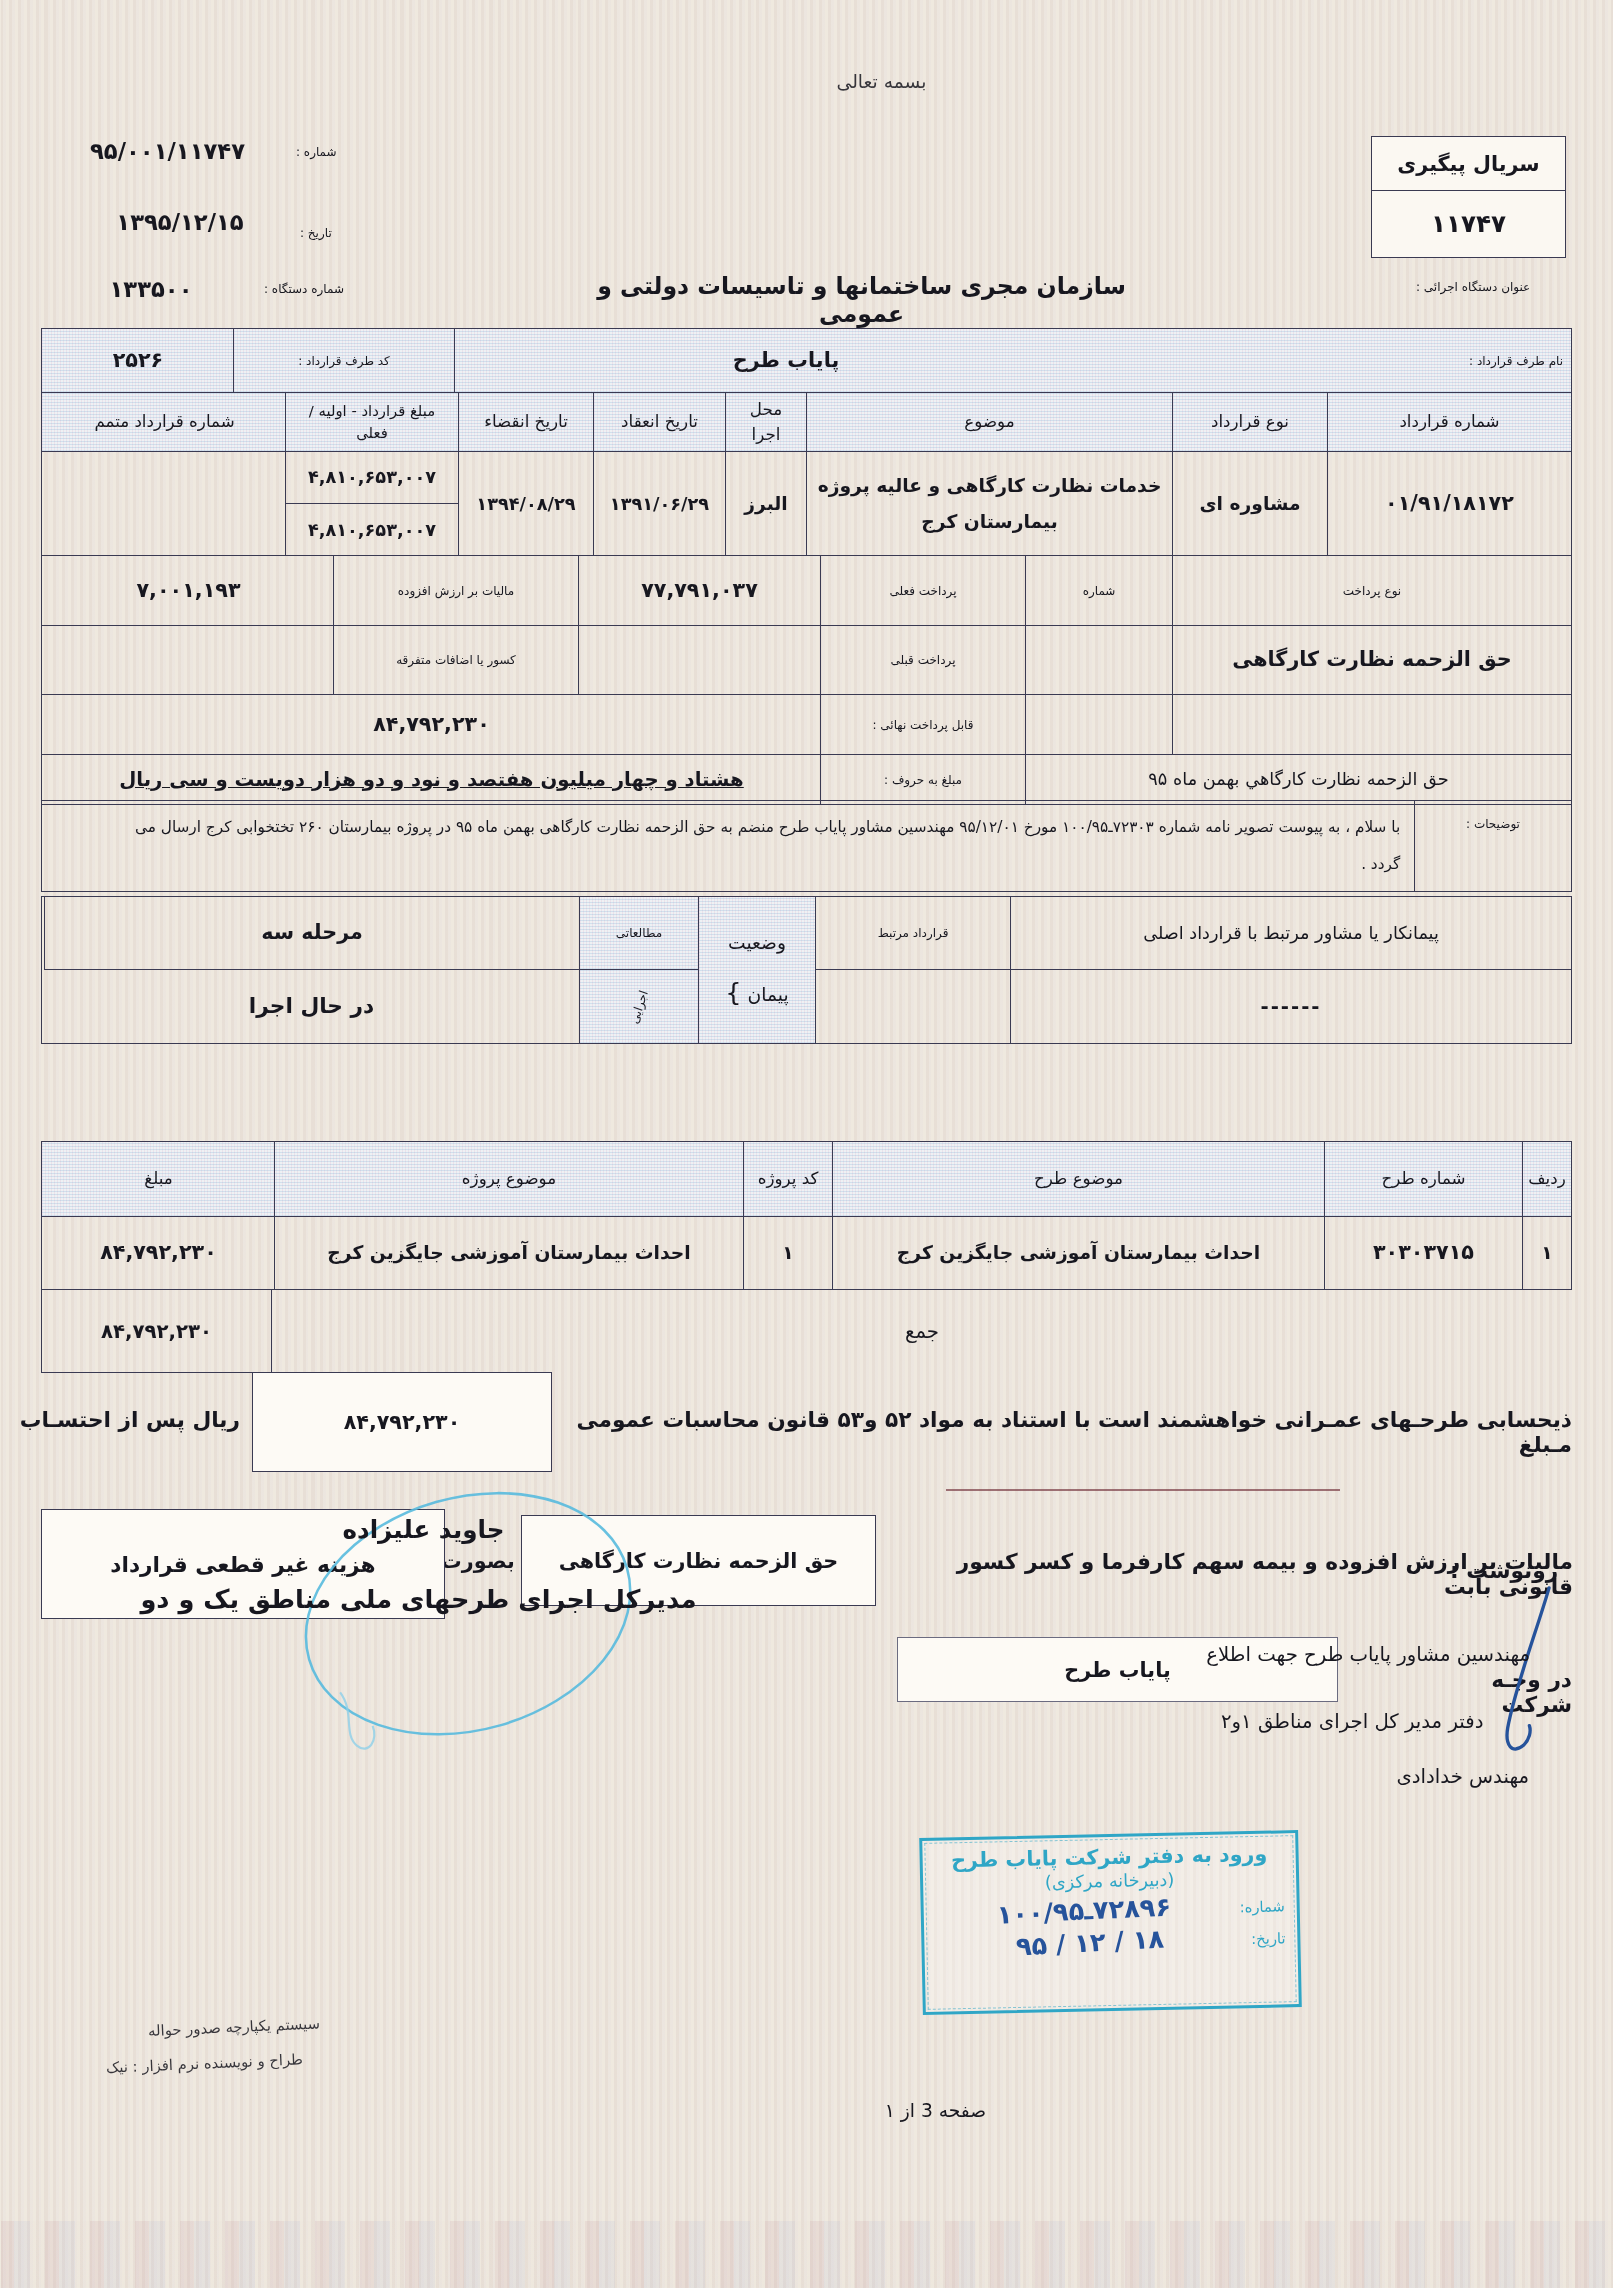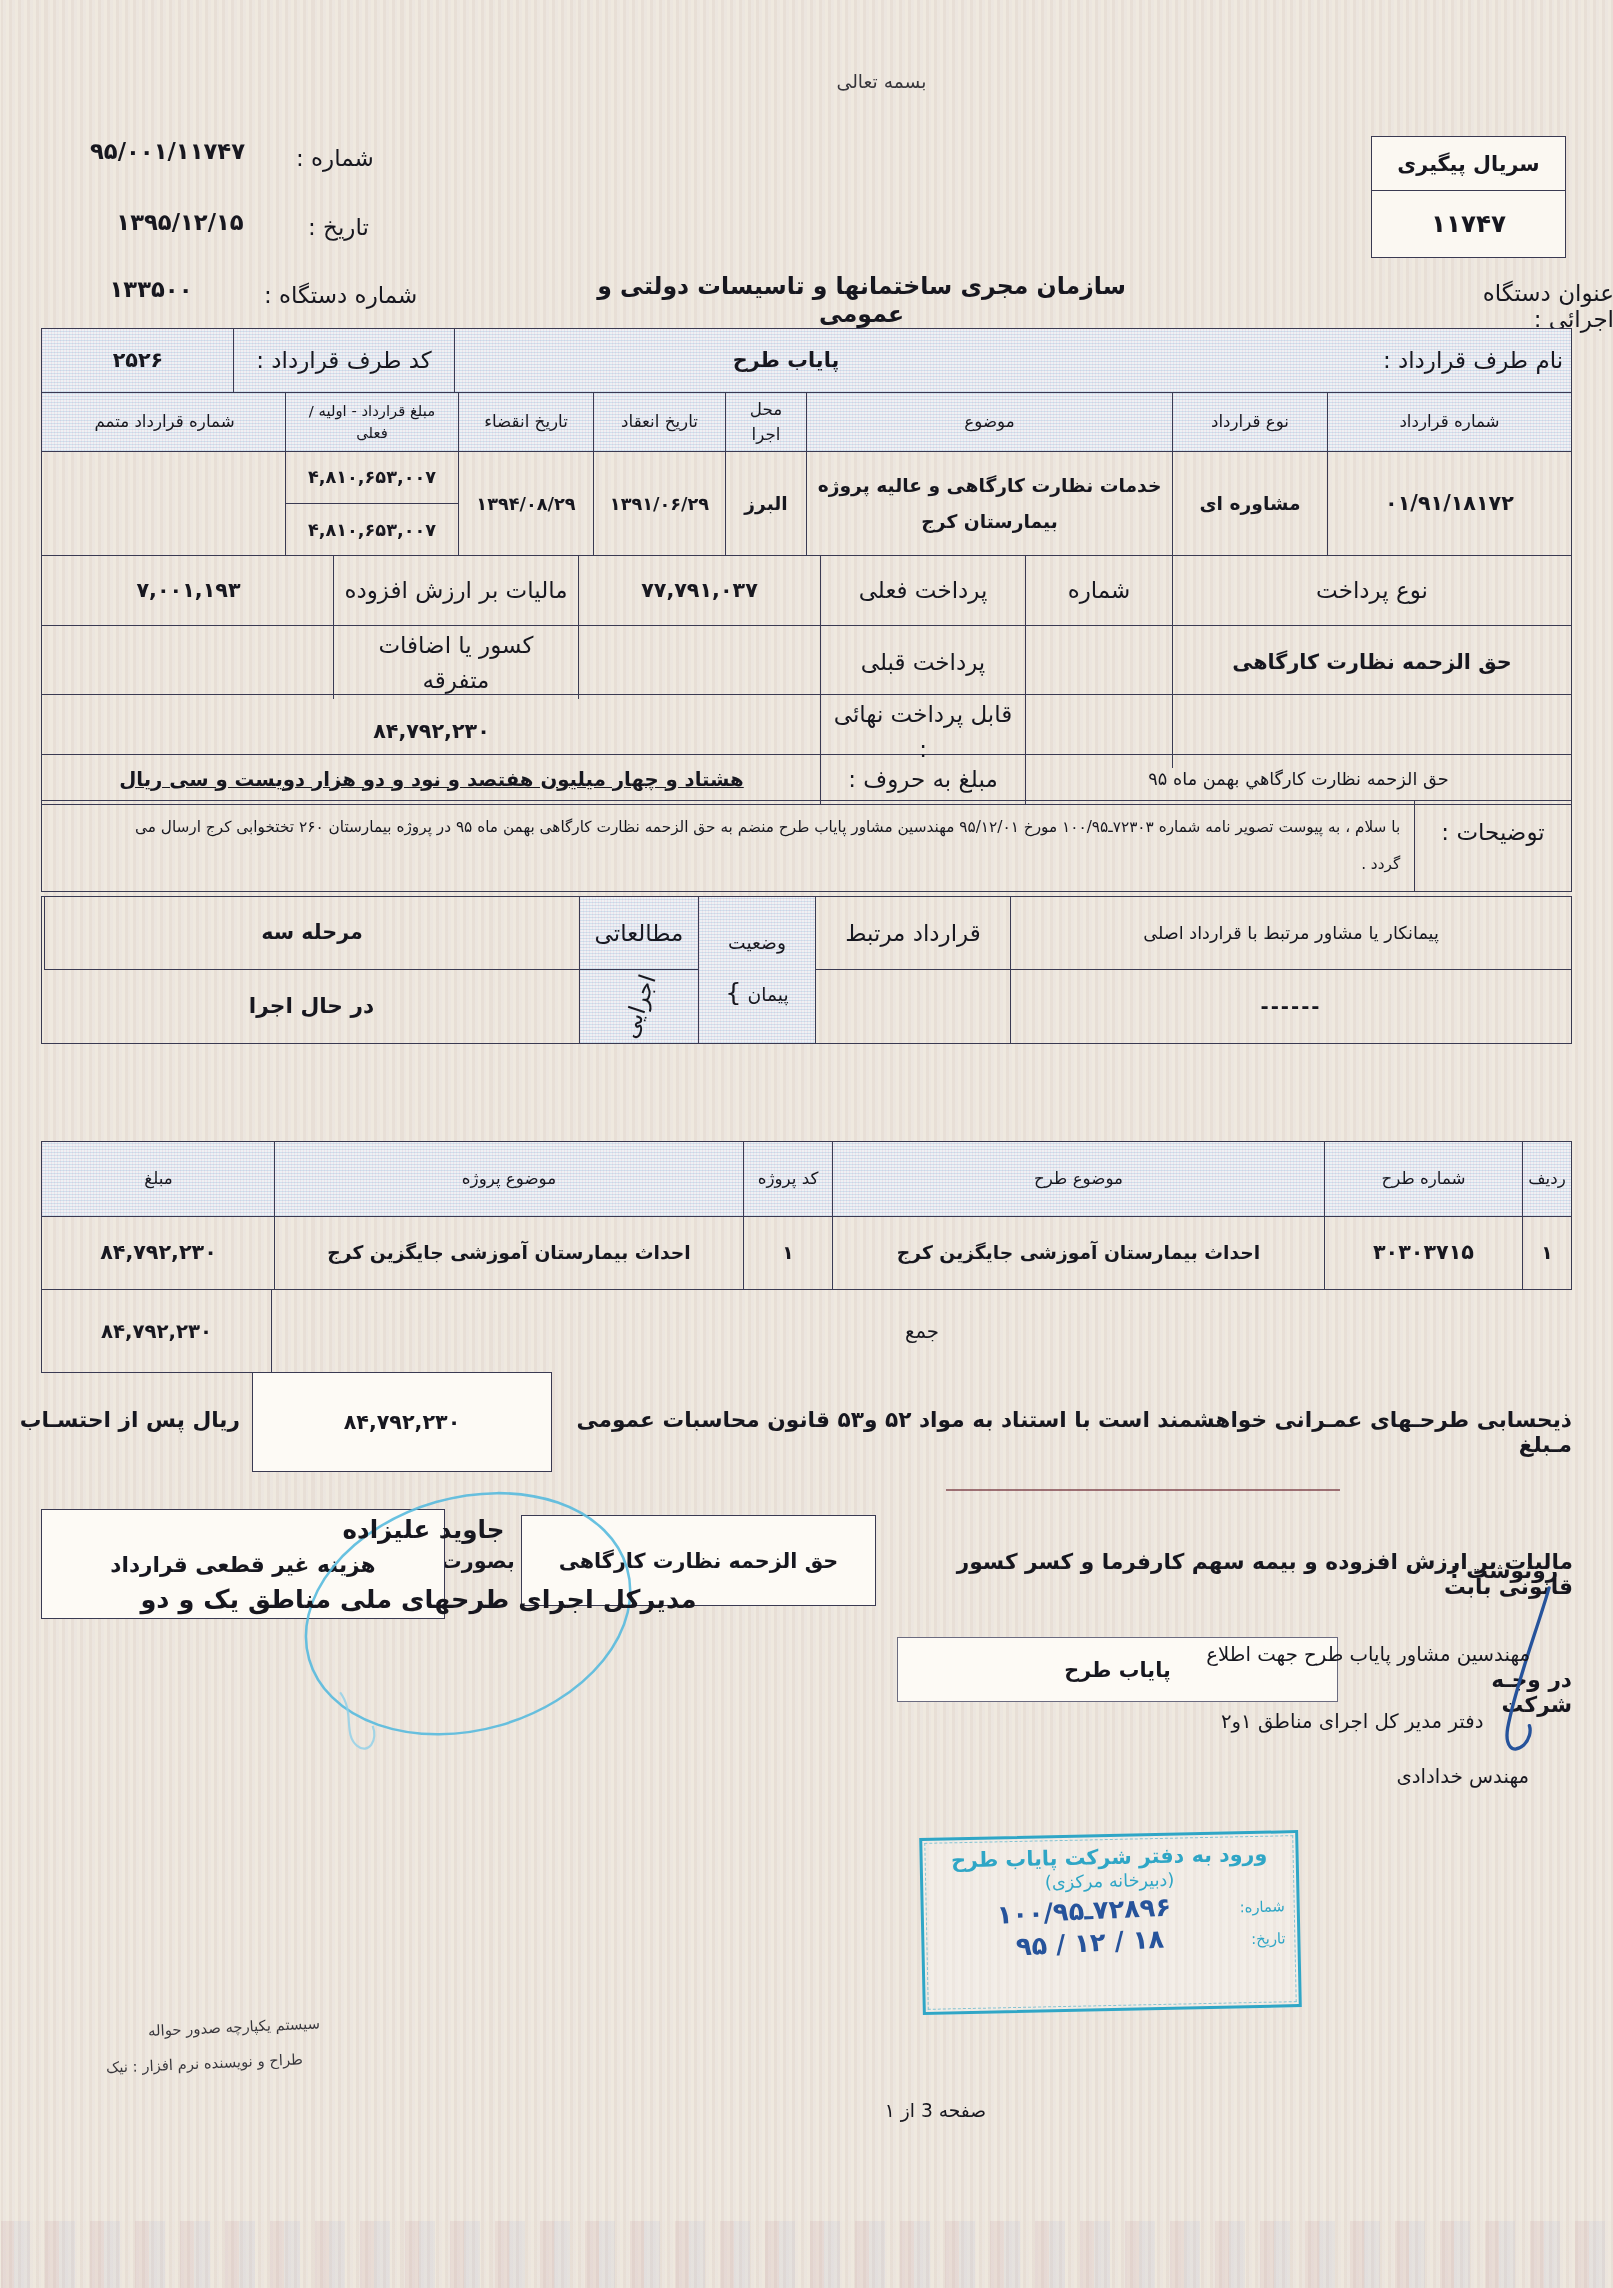--- a/index.html
+++ b/index.html
@@ -36,21 +36,21 @@
   .grid{display:grid;}
   .cell{
     display:flex;align-items:center;justify-content:center;
     padding:2px 7.9px;border-left:1.6px solid var(--ln);
     text-align:center;line-height:1.5;
   }
   .cell:last-child{border-left:none;}
   .tline{border-top:1.6px solid var(--ln);}
   .num{direction:ltr;unicode-bidi:isolate;}
   .sm{font-size:16.7px;}
-  .hdr{font-size:23px;}
+  .hdr{font-size:12px;}
   .val{font-size:20.7px;font-weight:bold;}
   .stamp-label{font-size:14.8px;color:var(--stamp);}
   .hand{color:var(--pen);font-weight:bold;direction:rtl;}
   svg{display:block;}
   .noise{
     background:repeating-linear-gradient(90deg, rgba(180,150,150,.12) 0 3px, rgba(210,200,220,.10) 3px 5.9px, rgba(255,255,255,0) 5.9px 8.9px);
   }
 </style>
 </head>
 <body>
@@ -61,21 +61,21 @@
 
   <div class="abs box" style="left:1371px;top:136px;width:195px;height:122px;background:#fbf8f2;">
     <div style="height:53px;display:flex;align-items:center;justify-content:center;font-size:20.7px;font-weight:bold;">سریال پیگیری</div>
     <div class="tline" style="height:65px;display:flex;align-items:center;justify-content:center;font-size:24.6px;font-weight:bold;">۱۱۷۴۷</div>
   </div>
 
 
   <div class="abs hdr" style="left:296px;top:145px;">شماره :</div>
   <div class="abs val num" style="left:47px;top:138px;width:241px;text-align:center;font-size:22.7px;">۹۵/۰۰۱/۱۱۷۴۷</div>
 
-  <div class="abs hdr" style="left:300px;top:214px;margin-left:8px;">تاریخ :</div>
+  <div class="abs hdr" style="left:300px;top:226px;">تاریخ :</div>
   <div class="abs val num" style="left:69px;top:209px;width:222px;text-align:center;font-size:22.7px;">۱۳۹۵/۱۲/۱۵</div>
 
   <div class="abs hdr" style="left:1416px;top:280px;">عنوان دستگاه اجرائی :</div>
   <div class="abs b" style="left:576px;top:272px;width:571px;font-size:23.6px;text-align:center;">سازمان مجری ساختمانها و تاسیسات دولتی و عمومی</div>
   <div class="abs hdr" style="left:264px;top:282px;">شماره دستگاه :</div>
   <div class="abs val num" style="left:77px;top:276px;width:148px;text-align:center;font-size:22.7px;">۱۳۳۵۰۰</div>
 
   <div class="abs box" style="left:41px;top:328px;width:1531px;">
 
     <div class="grid hatch" style="grid-template-columns:454px 663px 221px 190px;height:63px;">

